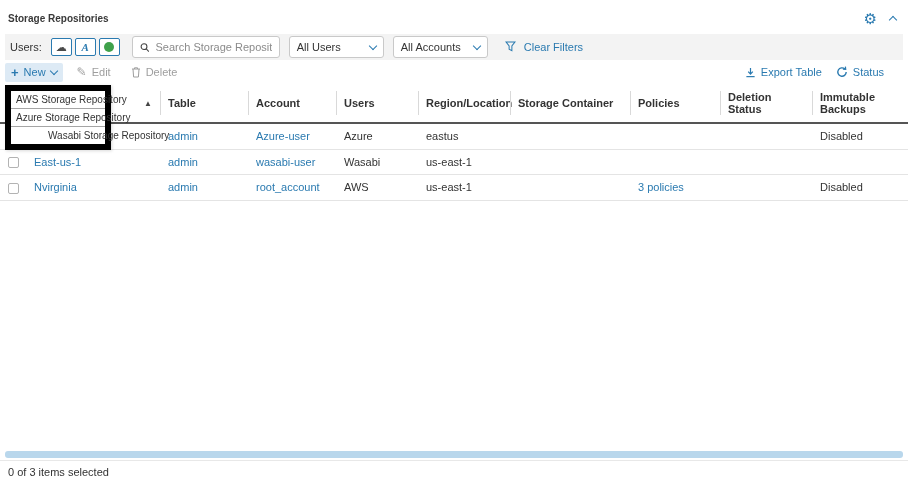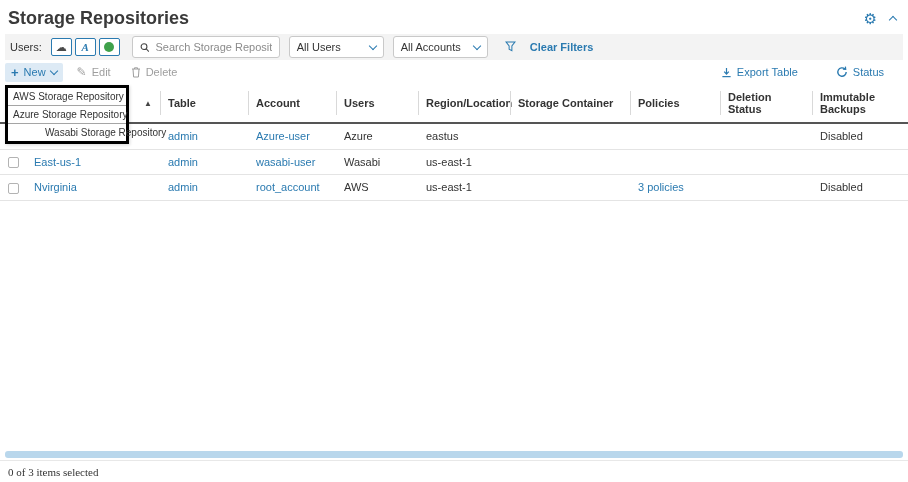--- a/index.html
+++ b/index.html
@@ -5,68 +5,68 @@
   * { margin:0; padding:0; box-sizing:border-box; }
   html,body { width:908px; height:482px; }
   body {
     font-family:"Liberation Sans", sans-serif;
     background:#fff; color:#333; font-size:11px;
   }
   .page { position:relative; width:908px; height:482px; overflow:hidden; background:#fff; }
 
   
   .page-header { display:flex; align-items:center; justify-content:space-between; padding:9px 12px 7px 8px; height:34px; }
-  .page-title { font-size:18px; font-weight:bold; color:#3a3a3a; }
+  .page-title { font-size:10px; font-weight:bold; color:#3a3a3a; }
   .header-icons { display:flex; align-items:center; gap:13px; }
   .gear-icon { color:#2a7ab0; font-size:15px; line-height:1; cursor:pointer; }
   .chev { display:inline-block; width:6px; height:6px; border-right:1.5px solid #2a7ab0; border-bottom:1.5px solid #2a7ab0; }
   .chev.up { transform:rotate(-135deg); margin-top:4px; }
   .chev.down { transform:rotate(45deg); margin-bottom:2px; }
 
   
   .filter-bar { display:flex; align-items:center; gap:9px; background:#f3f3f3; margin:0 5px; padding:4px 5px; height:26px; }
   .filter-label { color:#333; }
   .cloud-btns { display:flex; gap:3px; }
   .cloud-btn { width:21px; height:18px; background:#fff; border:1px solid #2a7ab0; border-radius:2px; display:flex; align-items:center; justify-content:center; cursor:pointer; padding:0; }
   .aws-glyph { color:#4a4a4a; font-size:11px; line-height:1; }
   .azure-glyph { color:#2a7ab0; font-weight:bold; font-style:italic; font-size:11px; line-height:1; font-family:"Liberation Serif", serif; }
   .wasabi-glyph { width:10px; height:10px; border-radius:50%; background:#3fa14b; display:inline-block; }
   .search-box { display:flex; align-items:center; gap:6px; background:#fff; border:1px solid #c9c9c9; border-radius:3px; height:22px; width:148px; padding:0 7px; margin-left:3px; }
   .search-box input { border:none; outline:none; width:100%; font-size:11px; font-family:inherit; color:#333; background:transparent; }
   .search-box input::placeholder { color:#8b8b8b; }
   .select { display:flex; align-items:center; justify-content:space-between; background:#fff; border:1px solid #c9c9c9; border-radius:3px; height:22px; width:95px; padding:0 7px; cursor:pointer; color:#333; }
-  .clear-filters { display:flex; align-items:flex-start; gap:14px; color:#2a7ab0; background:none; border:none; font-size:11px; font-family:inherit; cursor:pointer; margin-left:8px;font-weight:bold; }
+  .clear-filters { display:flex; align-items:flex-start; gap:8px; color:#2a7ab0; background:none; border:none; font-size:11px; font-family:inherit; cursor:pointer; margin-left:8px; }
 
   
   .toolbar { display:flex; align-items:center; gap:8px; padding:3px 8px 3px 5px; height:24px; }
   .tb-btn { display:flex; align-items:center; gap:5px; background:none; border:none; font-size:11px; font-family:inherit; cursor:pointer; padding:3px 6px; color:#2a7ab0; }
   .tb-btn.open { background:#ddeaf5; border-radius:2px; }
   .tb-btn .plus { font-size:13px; font-weight:bold; line-height:1; }
   .tb-btn.disabled { color:#9e9e9e; cursor:default; }
   .pencil-icon { font-size:12px; line-height:1; }
-  .toolbar-right { margin-left:auto; display:flex; gap:26px; padding-right:10px; }
+  .toolbar-right { margin-left:auto; display:flex; gap:2px; padding-right:10px; }
 
   
   table { width:908px; border-collapse:collapse; table-layout:fixed; font-size:11px; }
   thead th { position:relative; font-weight:bold; text-align:left; padding:7px 8px; border-bottom:2px solid #555; color:#333; height:26px; cursor:pointer; }
   thead th + th::before { content:""; position:absolute; left:0; top:7px; bottom:7px; width:1px; background:#d9d9d9; }
   tbody td { padding:6px 8px; border-bottom:1px solid #e4e4e4; height:23px; color:#333; overflow:hidden; white-space:nowrap; }
   a.cell-link { color:#2a7ab0; text-decoration:none; cursor:pointer; }
   .checkbox { display:inline-block; width:11px; height:11px; border:1px solid #b3b3b3; border-radius:2px; background:#fff; cursor:pointer; vertical-align:middle; }
   .name-h { display:flex; align-items:center; justify-content:space-between; }
   .sort-asc { font-size:8px; color:#444; }
 
   
-  .new-menu { position:absolute; left:5px; top:85px; width:124px; background:#fff; border:3px solid #000000; z-index:20; box-shadow:1px 1px 3px rgba(0,0,0,.15); }
+  .new-menu { position:absolute; left:5px; top:85px; width:106px; background:#fff; border:6px solid #000000; z-index:20; box-shadow:1px 1px 3px rgba(0,0,0,.15); }
   .menu-item { font-size:10px; padding:3px 5px; border-bottom:1px solid #a5a5a5; cursor:pointer; color:#333; white-space:nowrap; }
   .menu-item:last-child { border-bottom:none;margin-left:32px; }
 
   
   .hscrollbar { position:absolute; left:5px; right:5px; bottom:24px; height:7px; background:#b9d7ec; border-radius:3px; cursor:pointer; }
-  .status-bar { position:absolute; left:0; right:0; bottom:0; height:22px; border-top:1px solid #e8e8e8; display:flex; align-items:center; padding:0 8px; background:#fff; color:#333;font-family:Liberation Serif, serif; }
+  .status-bar { position:absolute; left:0; right:0; bottom:0; height:22px; border-top:1px solid #e8e8e8; display:flex; align-items:center; padding:0 8px; background:#fff; color:#333; }
 </style>
 </head>
 <body>
 
 <div class="page">
 
   <div class="page-header">
     <div class="page-title">Storage Repositories</div>
     <div class="header-icons">
       <span class="gear-icon">⚙</span>

